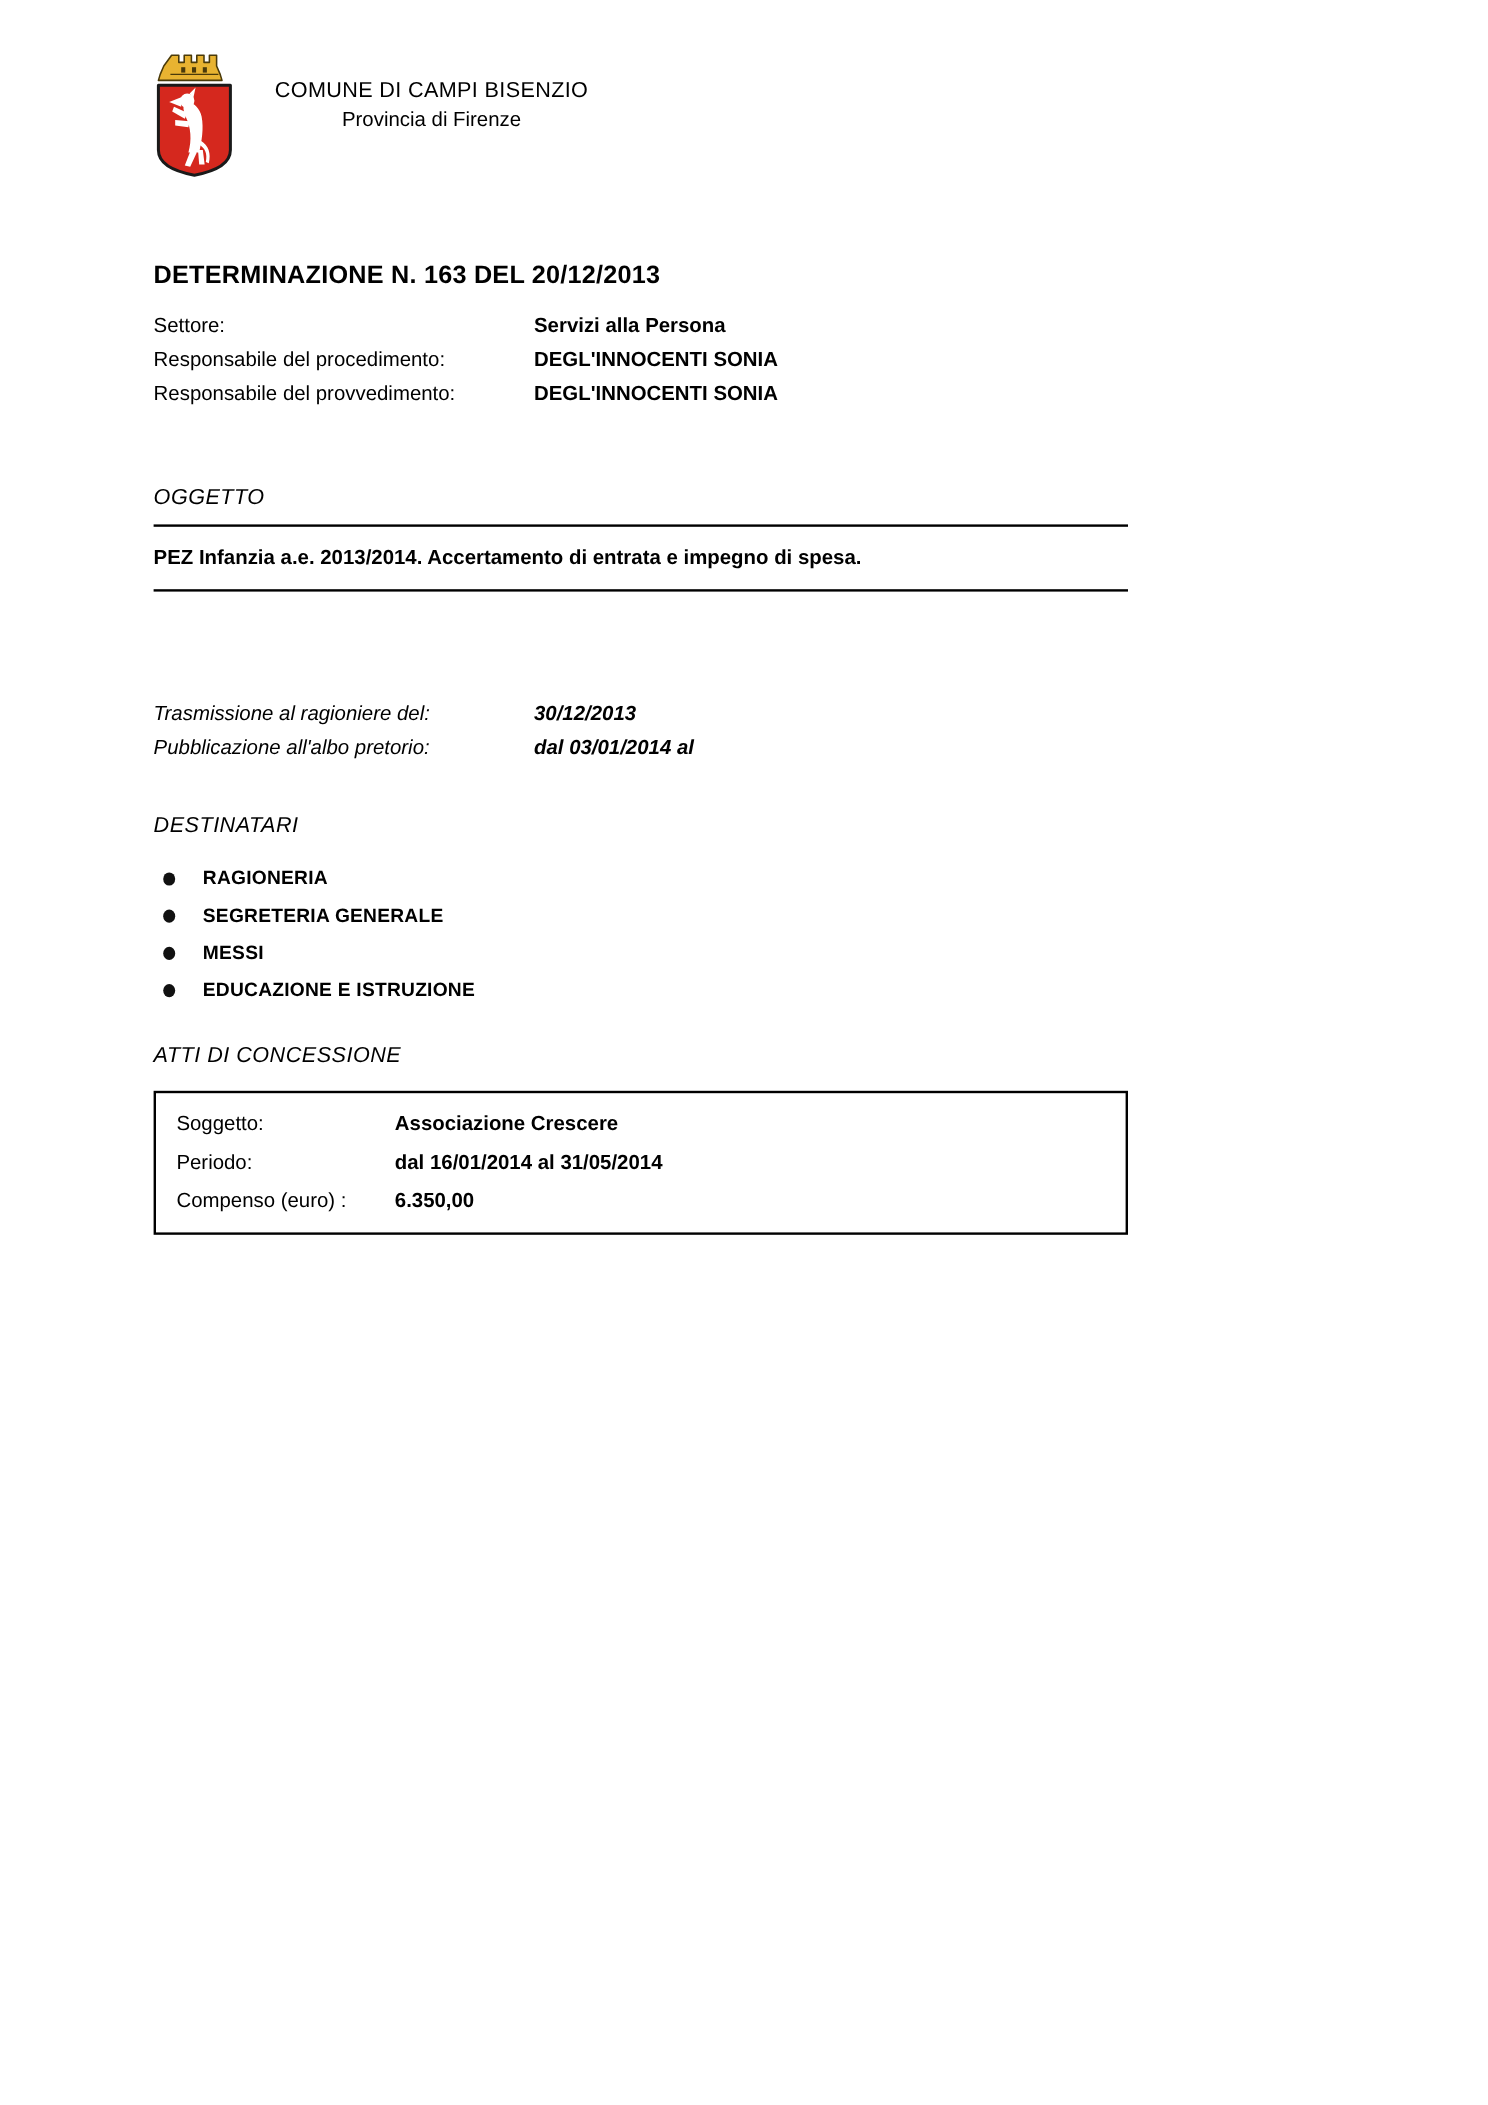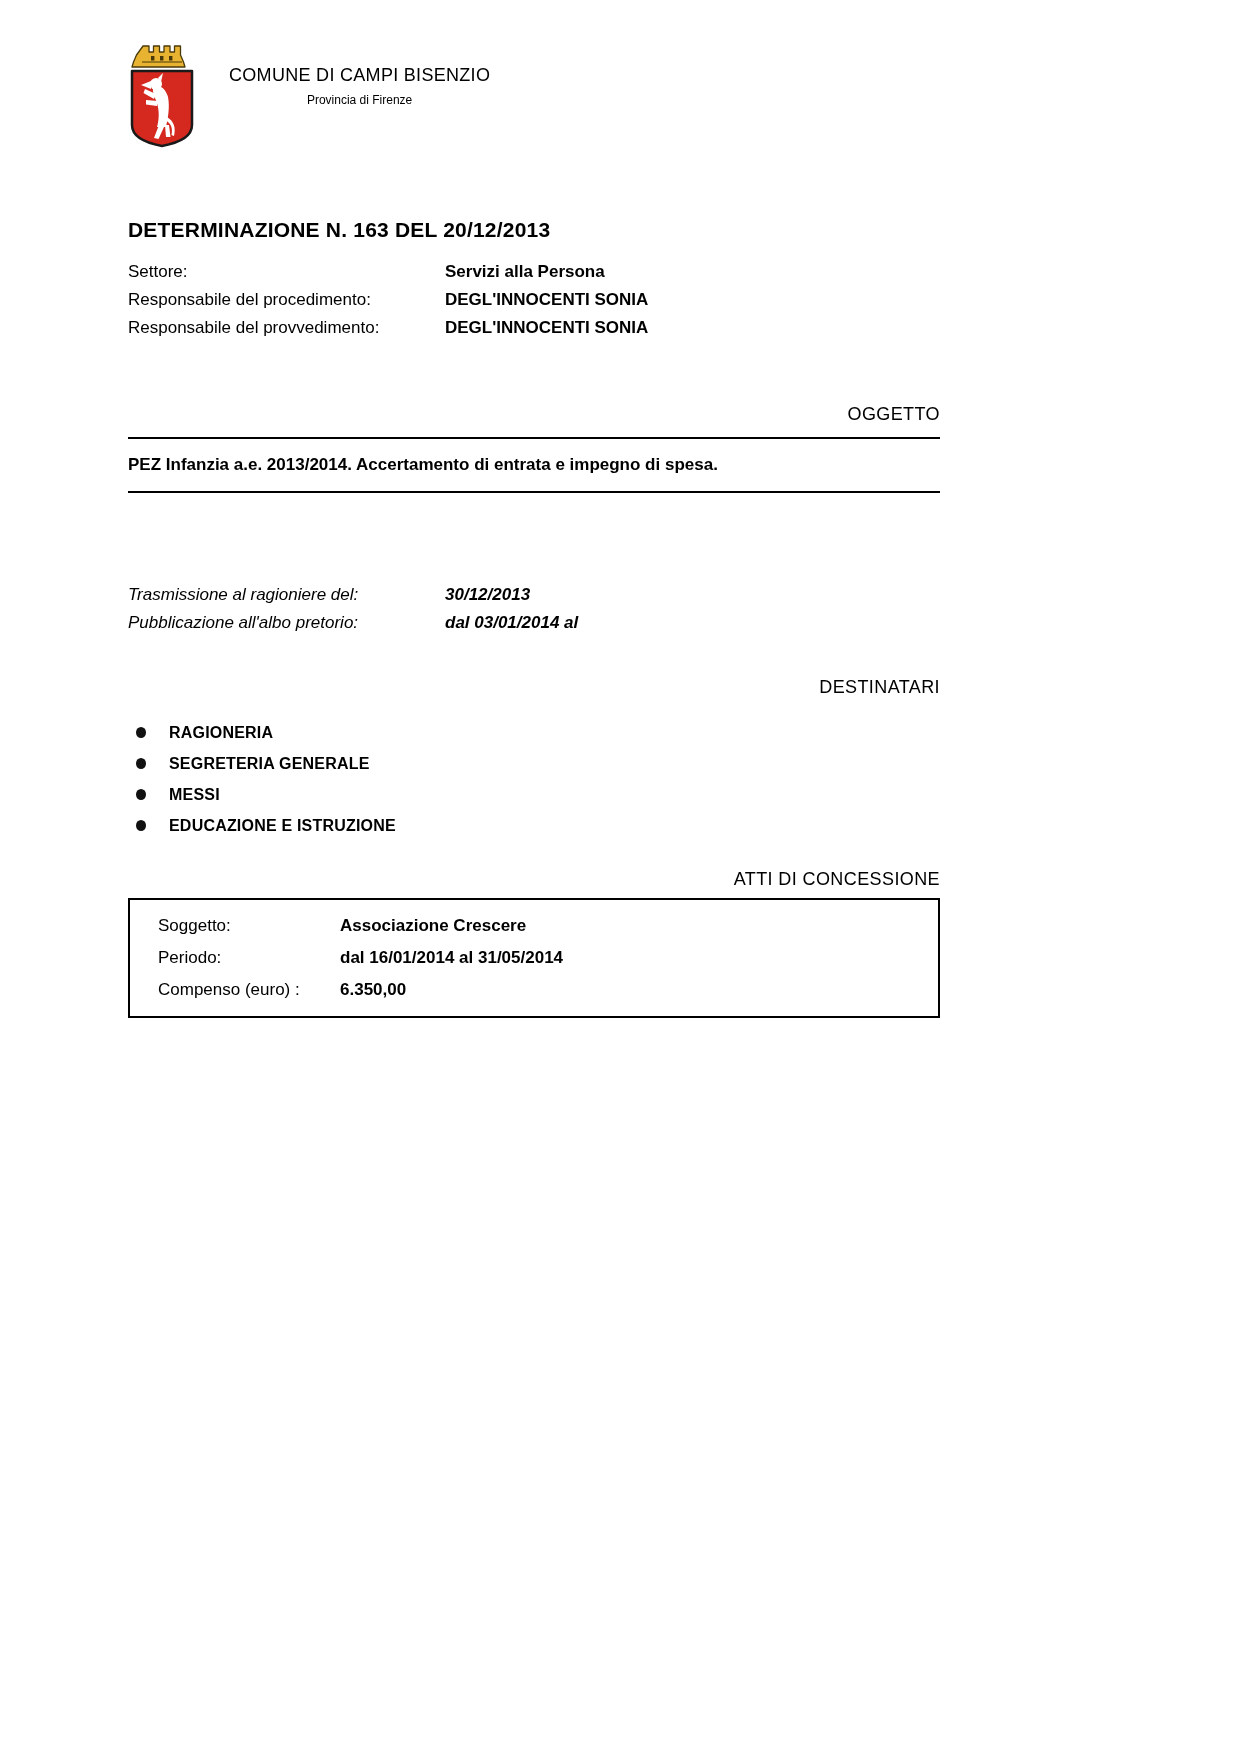--- a/index.html
+++ b/index.html
@@ -11,44 +11,45 @@
     overflow:hidden;
   }
   .page { width:1017px; height:1754px; background:#fff; }
   .content { padding:0 77px 0 128px; }
 
   
   .header { display:flex; align-items:flex-start; padding-top:42px; }
   .crest { width:74px; height:106px; margin-left:-3px; flex:0 0 auto; }
   .header-text { margin-left:30px; padding-top:20px; text-align:center; }
   .municipality { font-size:18px; line-height:26px; letter-spacing:0.3px; }
-  .province { font-size:12px; line-height:24px; }
+  .province { font-size:17px; line-height:24px; }
 
   
   .doc-title {
     margin-top:70px;
     text-align:left;
     font-size:21px;
     font-weight:bold;
     letter-spacing:0.2px;
   }
 
   
   .kvrow { display:flex; font-size:17px; line-height:28px; }
   .kvrow .k { width:317px; flex:0 0 auto; }
   .kvrow .v { font-weight:bold; }
 
   .meta { margin-top:16px; }
 
   .section-heading {
-    text-align:right;
+    text-align:left;
     font-size:18px;
     letter-spacing:0.4px;
     font-weight:normal;
     margin:0;
+    font-style:italic;
   }
   .oggetto-heading { margin-top:62px; }
 
   .rule { border:0; border-top:2.5px solid #000; margin:12px 0 0 0; }
   .oggetto-text {
     font-size:17px;
     font-weight:bold;
     margin:15px 0;
     line-height:22px;
   }
@@ -60,23 +61,23 @@
   .dest-item { display:flex; align-items:center; height:31px; }
   .bullet {
     width:10px; height:11px; border-radius:50%;
     background:#111; margin-left:8px; margin-right:23px; flex:0 0 auto;
   }
   .dest-label { font-size:16px; font-weight:bold; letter-spacing:0.2px; }
 
   .atti-heading { margin-top:28px; }
 
   .box {
-    margin-top:8px;
+    margin-top:19px;
     border:2.5px solid #000;
-    padding:10px 28px;
+    padding:10px 17px;
   }
   .box .kvrow { line-height:32px; }
   .box .kvrow .k { width:182px; }
   .box .kvrow .v { font-weight:bold; max-width:800px; }
 </style>
 </head>
 <body>
 
 <div class="page">
   <div class="content">

